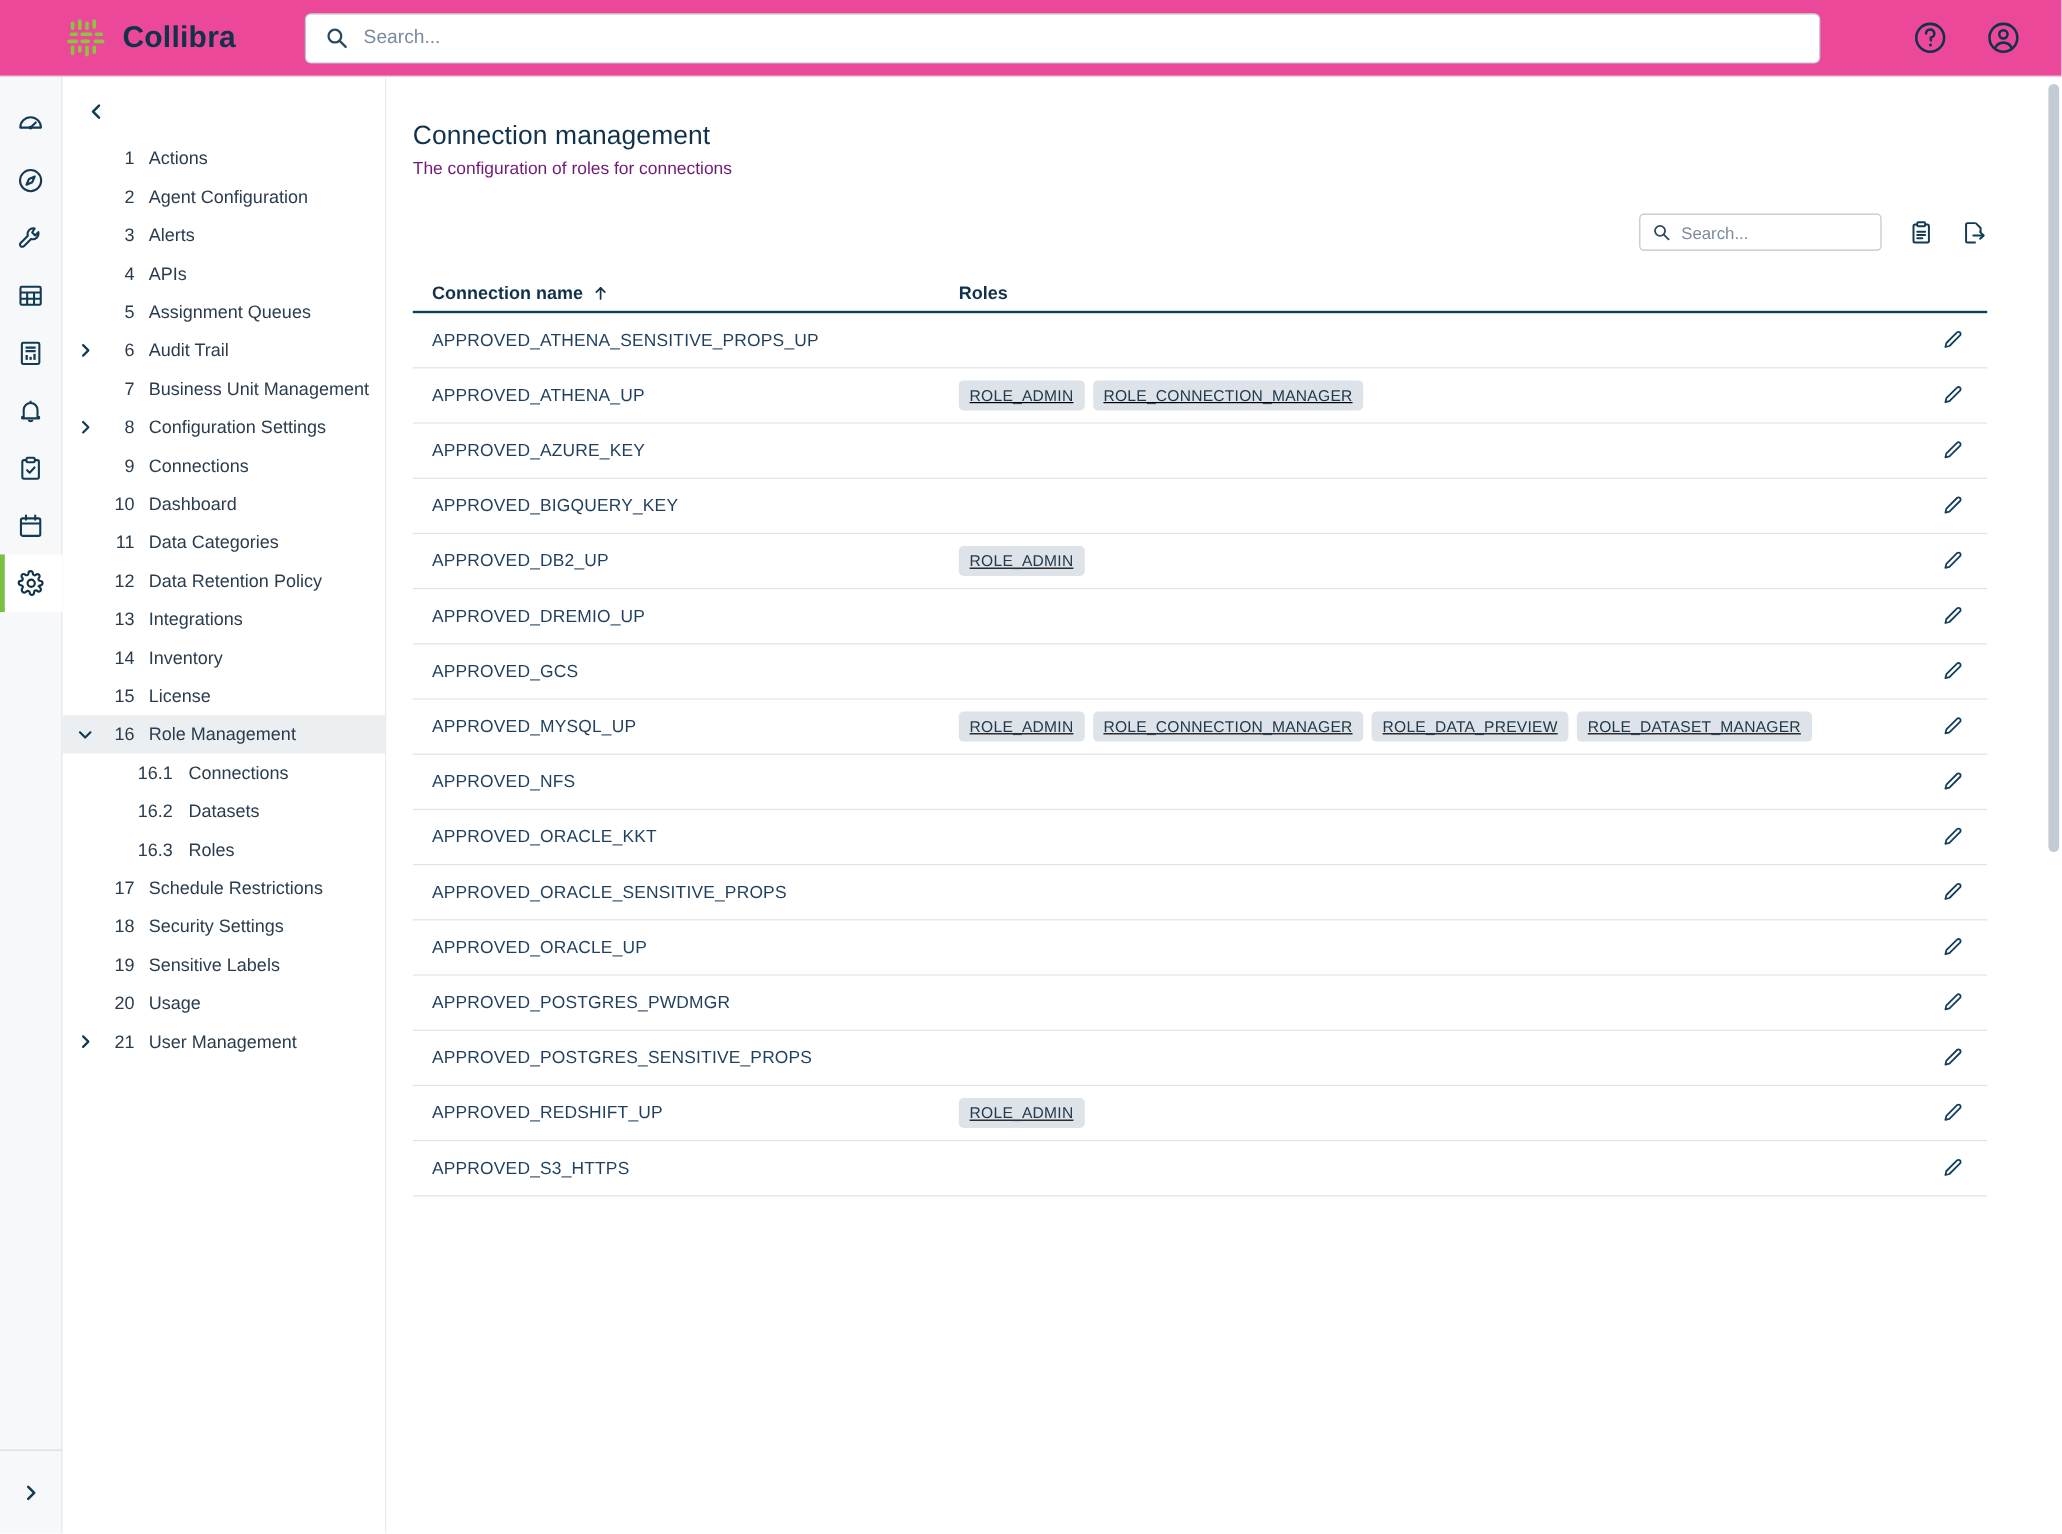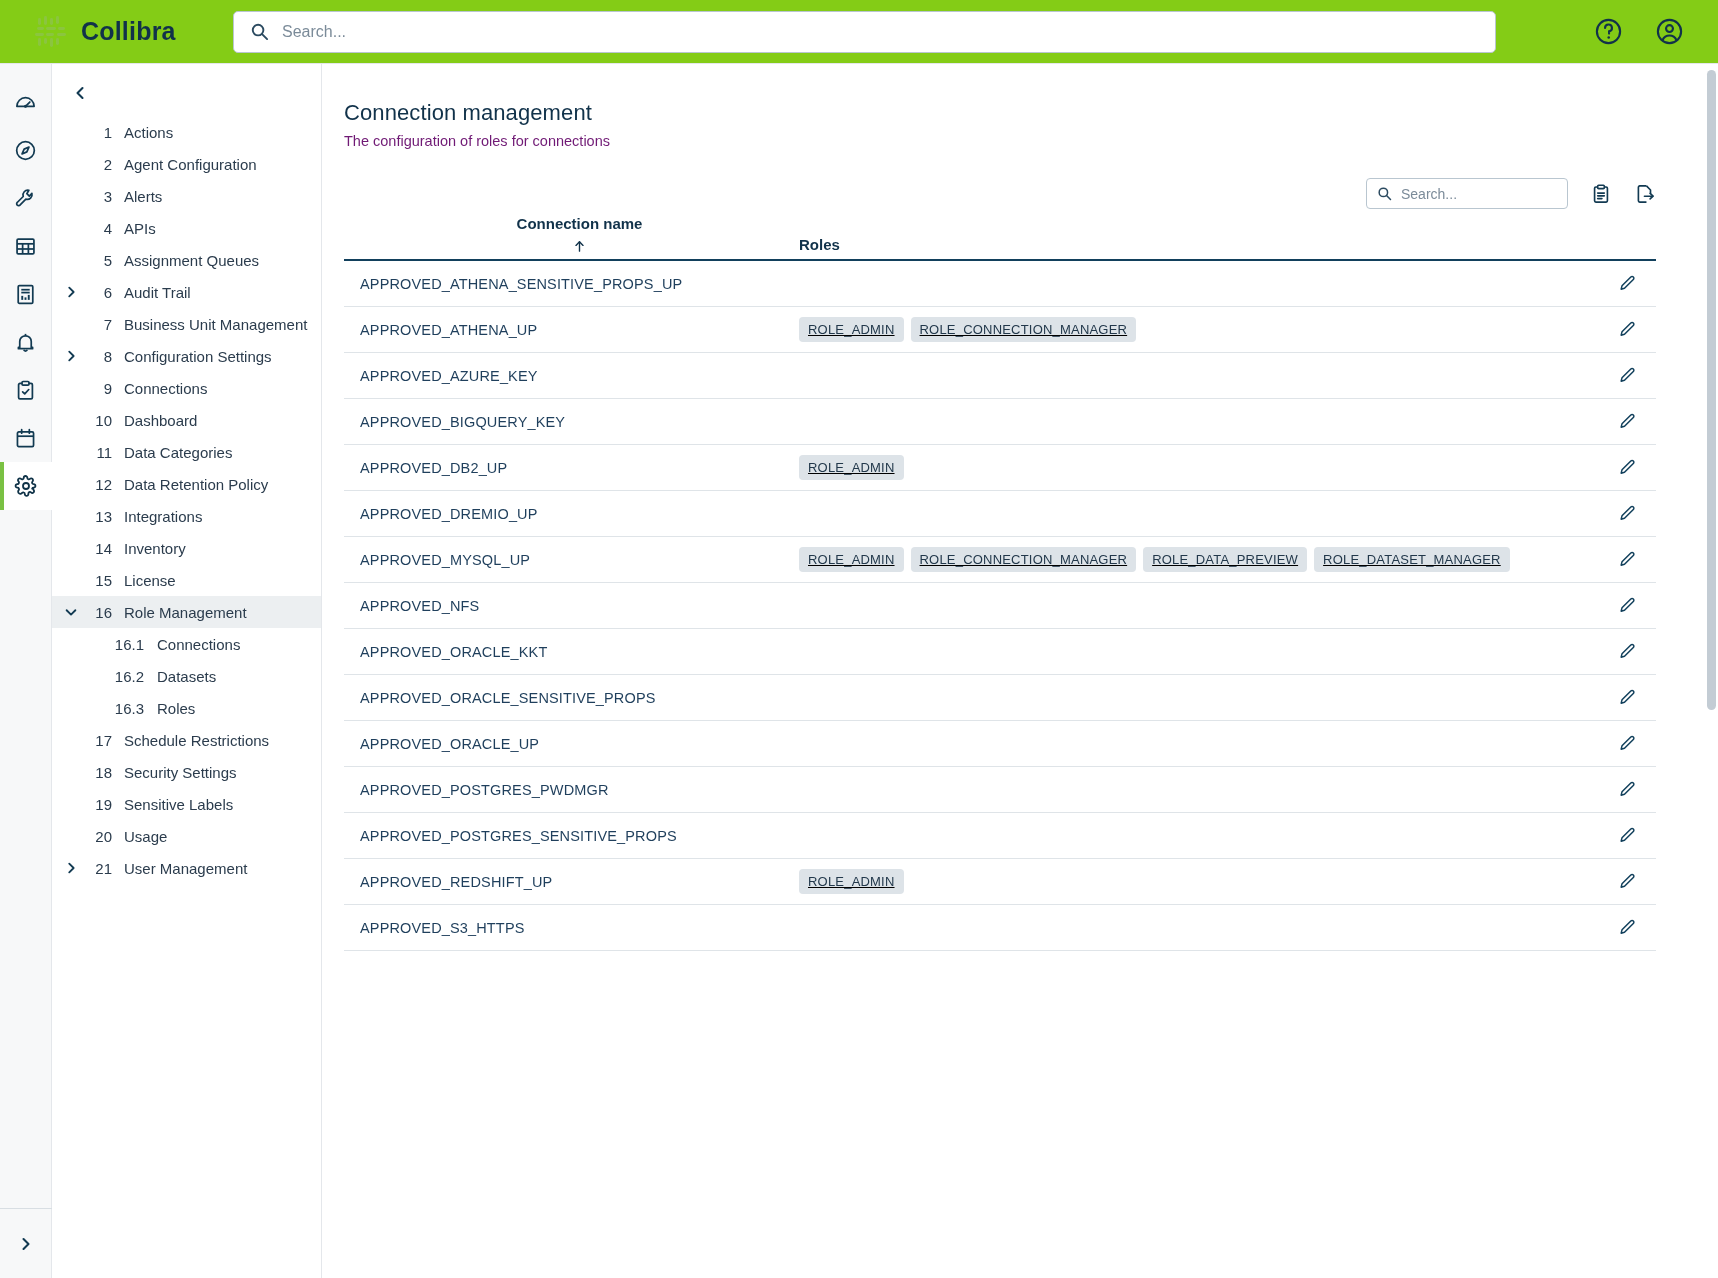--- a/index.html
+++ b/index.html
@@ -7,24 +7,24 @@
     width: 1718px; height: 1278px;
     font-family: "Liberation Sans", sans-serif;
     background: #ffffff;
     overflow: hidden;
   }
   body { display: flex; flex-direction: column; }
 
   
   .topbar {
     height: 64px; min-height: 64px;
-    background: #84cc16;
+    background: #ec4899;
     display: flex; align-items: center;
     border-bottom: 1px solid #e4e7eb;
-    position: relative; z-index: 5;
+    position: relative; z-index: 5; padding-left: 21px;
   }
   .brand { display: flex; align-items: center; gap: 13px; padding-left: 34px; width: 230px; }
   .brand-mark { width: 34px; height: 34px; position: relative; }
   .brand-name { font-size: 25px; color: #11324a; font-weight: 600; letter-spacing: .2px; }
 
   .topsearch {
     margin-left: 3px;
     width: 1263px; height: 42px;
     background: #ffffff;
     border: 1px solid #b9c6d0;
@@ -113,21 +113,21 @@
   .tb-icon { color: #123a52; display: flex; align-items: center; }
 
   
   .tbl { margin-top: 18px; padding-right: 22px; }
   .thead {
     display: flex; align-items: flex-end;
     height: 34px;
     border-bottom: 2px solid #12405c;
   }
   .th { font-size: 15px; color: #11324a; font-weight: 700; padding-bottom: 6px; display: flex; align-items: center; gap: 8px; }
-  .th-name { width: 455px; padding-left: 16px; flex-direction: column; }
+  .th-name { width: 455px; padding-left: 16px; }
   .th-roles { flex: 1; }
 
   .trow {
     display: flex; align-items: center;
     height: 46px;
     border-bottom: 1px solid #dfe4e8;
   }
   .td-name {
     width: 455px; padding-left: 16px;
     font-size: 14.5px; color: #1f3f5c;
@@ -537,20 +537,29 @@
             <div class="trow">
               <div class="td-name">APPROVED_DREMIO_UP</div>
               <div class="td-roles"></div>
               <div class="td-edit">
                 <svg width="20" height="20" viewBox="0 0 24 24" fill="none" stroke="#12405c" stroke-width="1.8" stroke-linecap="round" stroke-linejoin="round">
                   <path d="M16.6 3.6a2.1 2.1 0 0 1 3 3L9 17.2l-4 1 1-4z"></path>
                 </svg>
               </div>
             </div>
             <div class="trow">
+              <div class="td-name">APPROVED_GCS</div>
+              <div class="td-roles"></div>
+              <div class="td-edit">
+                <svg width="20" height="20" viewBox="0 0 24 24" fill="none" stroke="#12405c" stroke-width="1.8" stroke-linecap="round" stroke-linejoin="round">
+                  <path d="M16.6 3.6a2.1 2.1 0 0 1 3 3L9 17.2l-4 1 1-4z"></path>
+                </svg>
+              </div>
+            </div>
+            <div class="trow">
               <div class="td-name">APPROVED_MYSQL_UP</div>
               <div class="td-roles">
                 <span class="chip">ROLE_ADMIN</span>
                 <span class="chip">ROLE_CONNECTION_MANAGER</span>
                 <span class="chip">ROLE_DATA_PREVIEW</span>
                 <span class="chip">ROLE_DATASET_MANAGER</span>
               </div>
               <div class="td-edit">
                 <svg width="20" height="20" viewBox="0 0 24 24" fill="none" stroke="#12405c" stroke-width="1.8" stroke-linecap="round" stroke-linejoin="round">
                   <path d="M16.6 3.6a2.1 2.1 0 0 1 3 3L9 17.2l-4 1 1-4z"></path>

